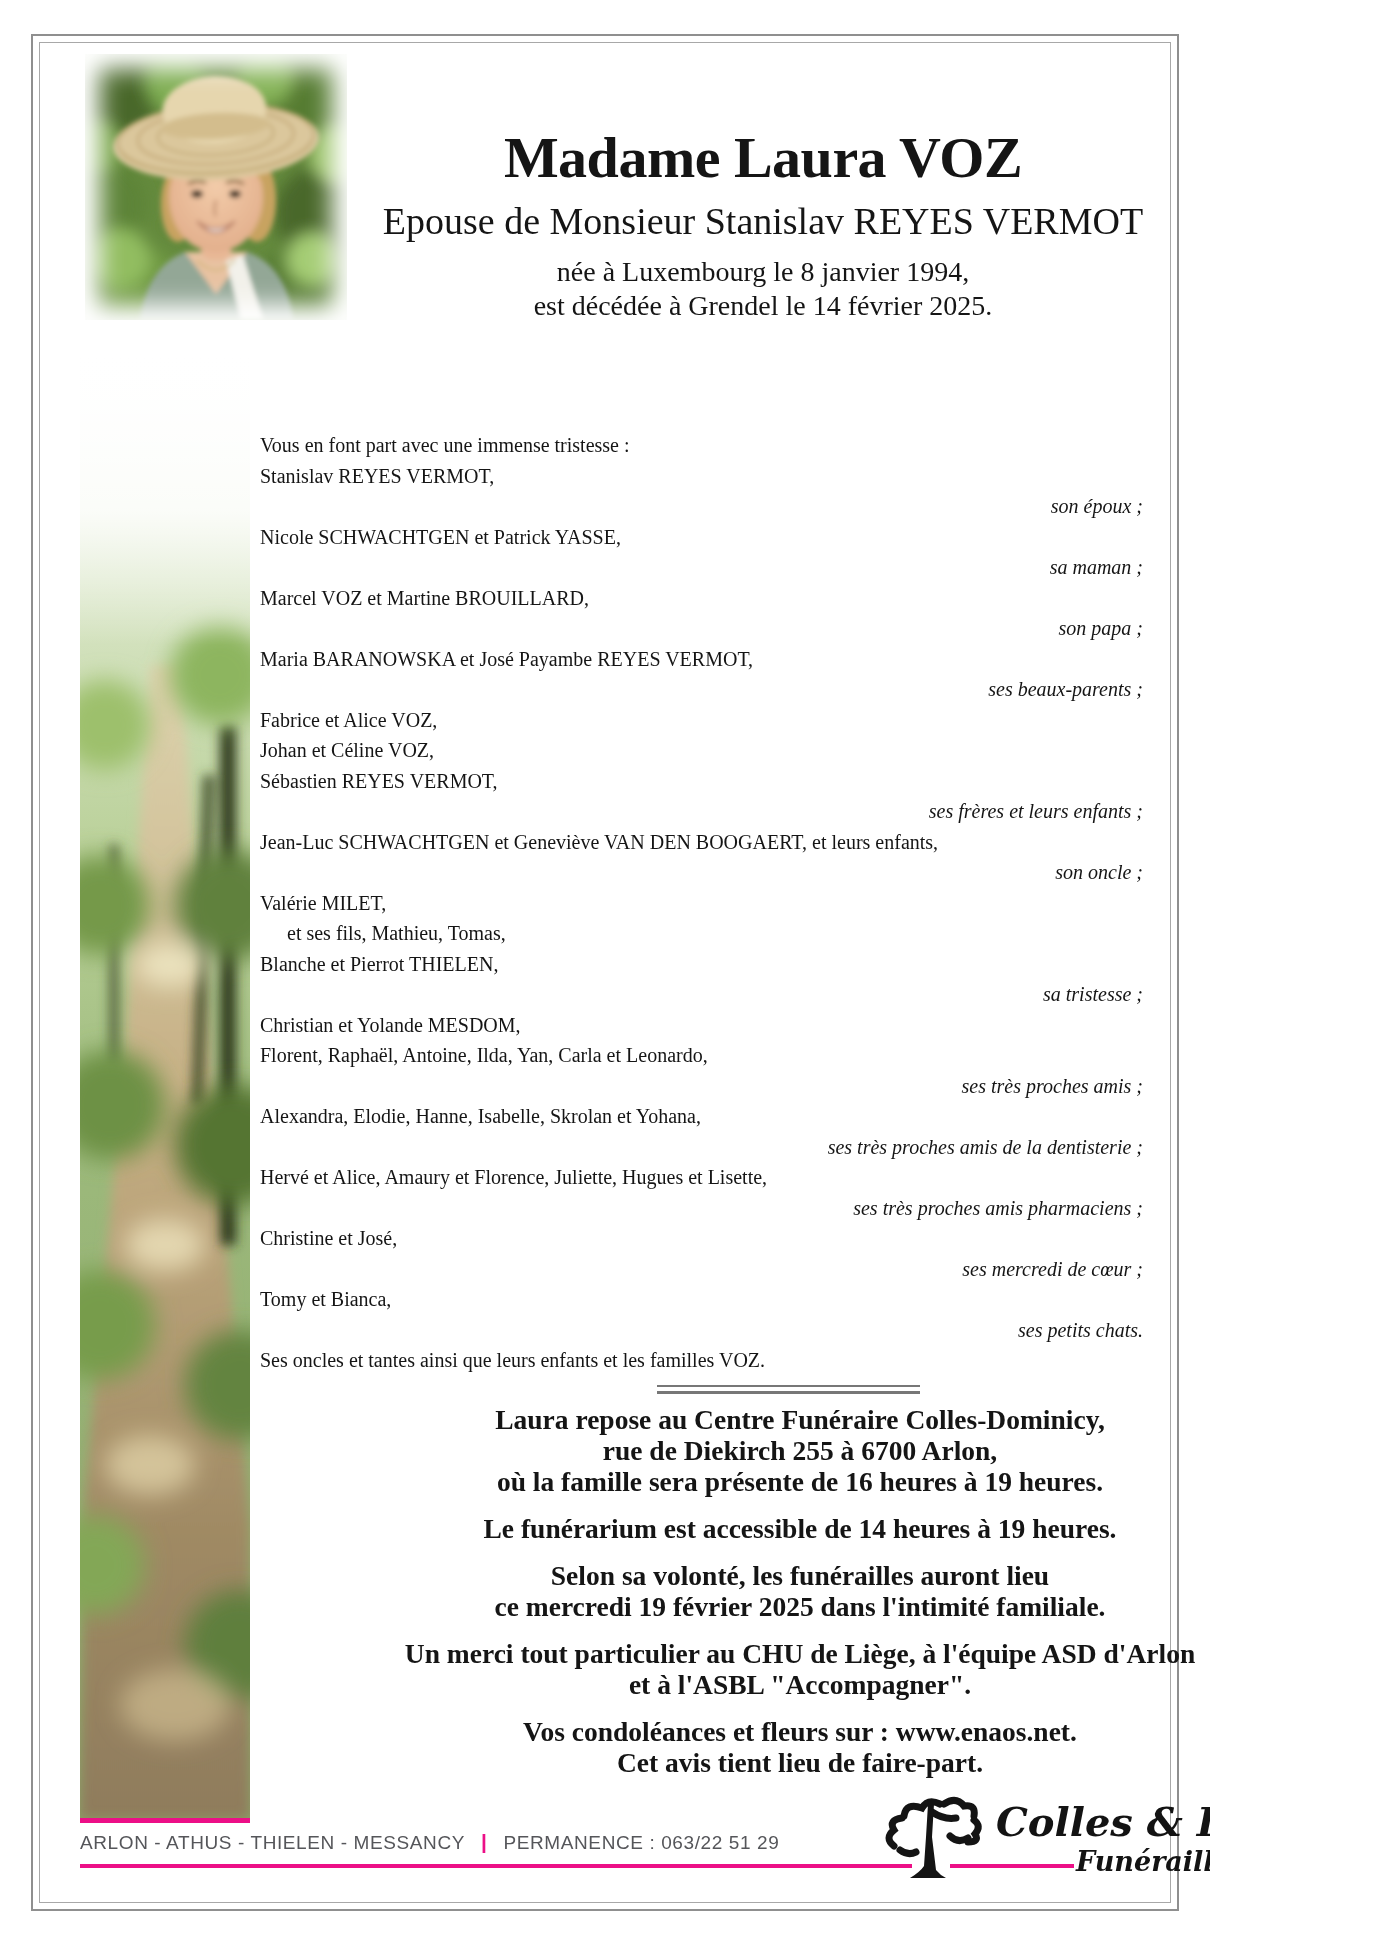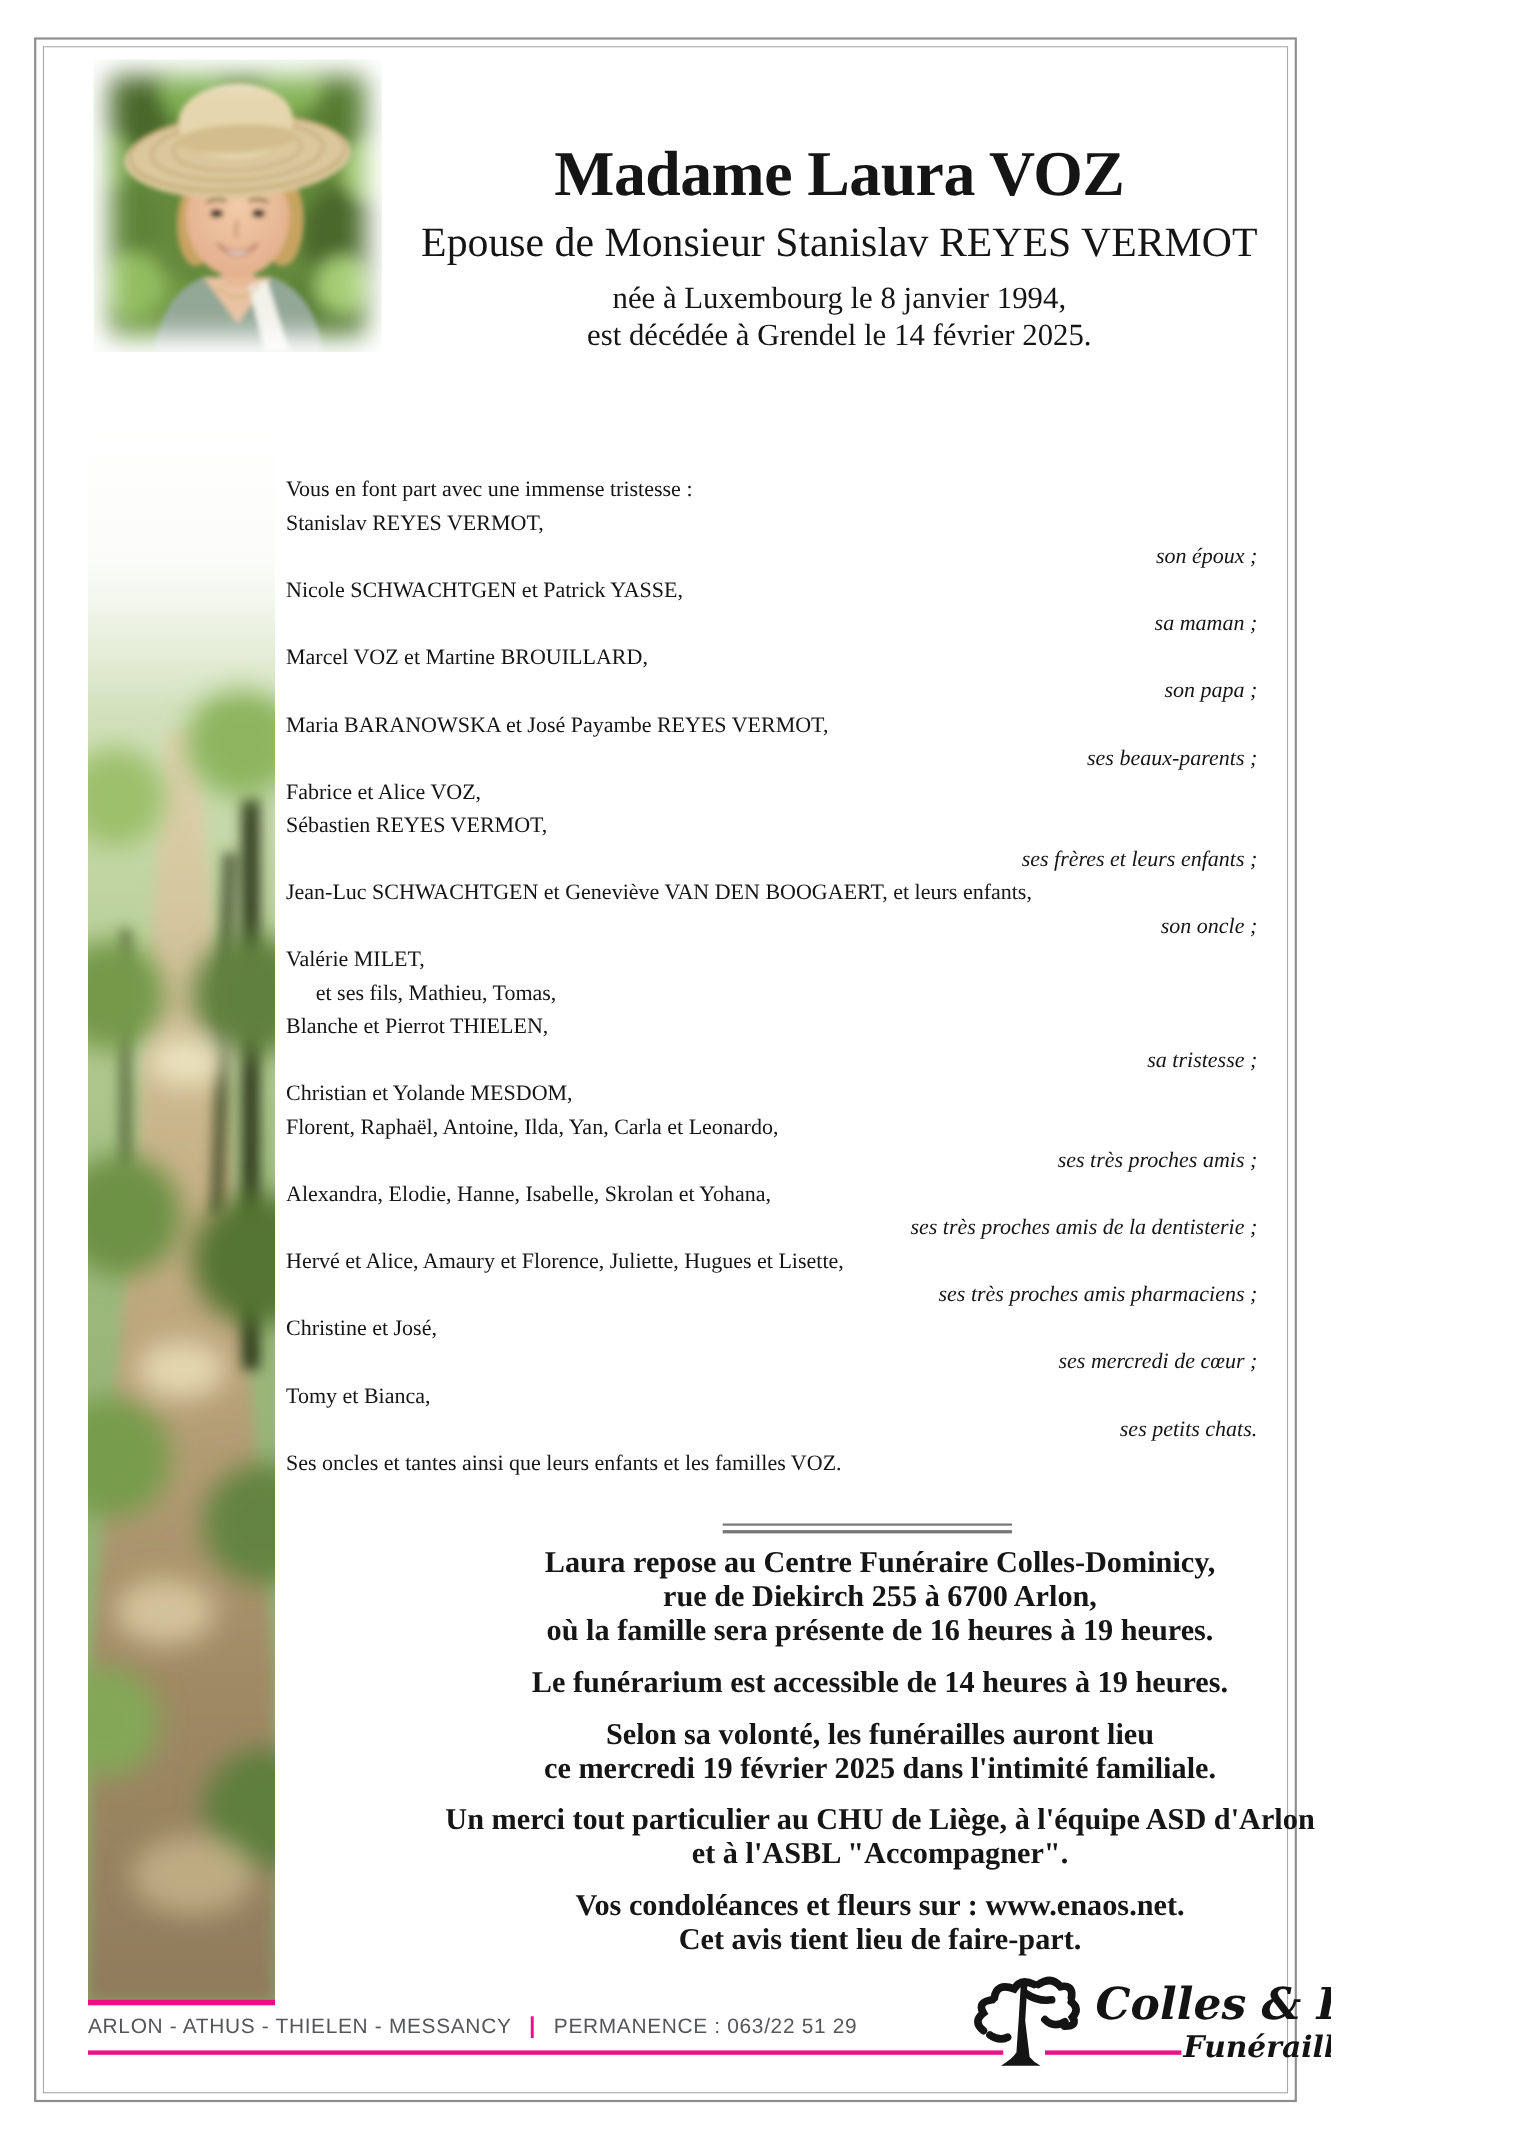--- a/index.html
+++ b/index.html
@@ -192,20 +192,21 @@
       <div class="aline left">Vous en font part avec une immense tristesse :</div>
       <div class="aline left">Stanislav REYES VERMOT,</div>
       <div class="aline right">son époux ;</div>
       <div class="aline left">Nicole SCHWACHTGEN et Patrick YASSE,</div>
       <div class="aline right">sa maman ;</div>
       <div class="aline left">Marcel VOZ et Martine BROUILLARD,</div>
       <div class="aline right">son papa ;</div>
       <div class="aline left">Maria BARANOWSKA et José Payambe REYES VERMOT,</div>
       <div class="aline right">ses beaux-parents ;</div>
       <div class="aline left">Fabrice et Alice VOZ,</div>
+      <div class="aline left">Johan et Céline VOZ,</div>
       <div class="aline left">Sébastien REYES VERMOT,</div>
       <div class="aline right">ses frères et leurs enfants ;</div>
       <div class="aline left">Jean-Luc SCHWACHTGEN et Geneviève VAN DEN BOOGAERT, et leurs enfants,</div>
       <div class="aline right">son oncle ;</div>
       <div class="aline left">Valérie MILET,</div>
       <div class="aline left indent">et ses fils, Mathieu, Tomas,</div>
       <div class="aline left">Blanche et Pierrot THIELEN,</div>
       <div class="aline right">sa tristesse ;</div>
       <div class="aline left">Christian et Yolande MESDOM,</div>
       <div class="aline left">Florent, Raphaël, Antoine, Ilda, Yan, Carla et Leonardo,</div>

